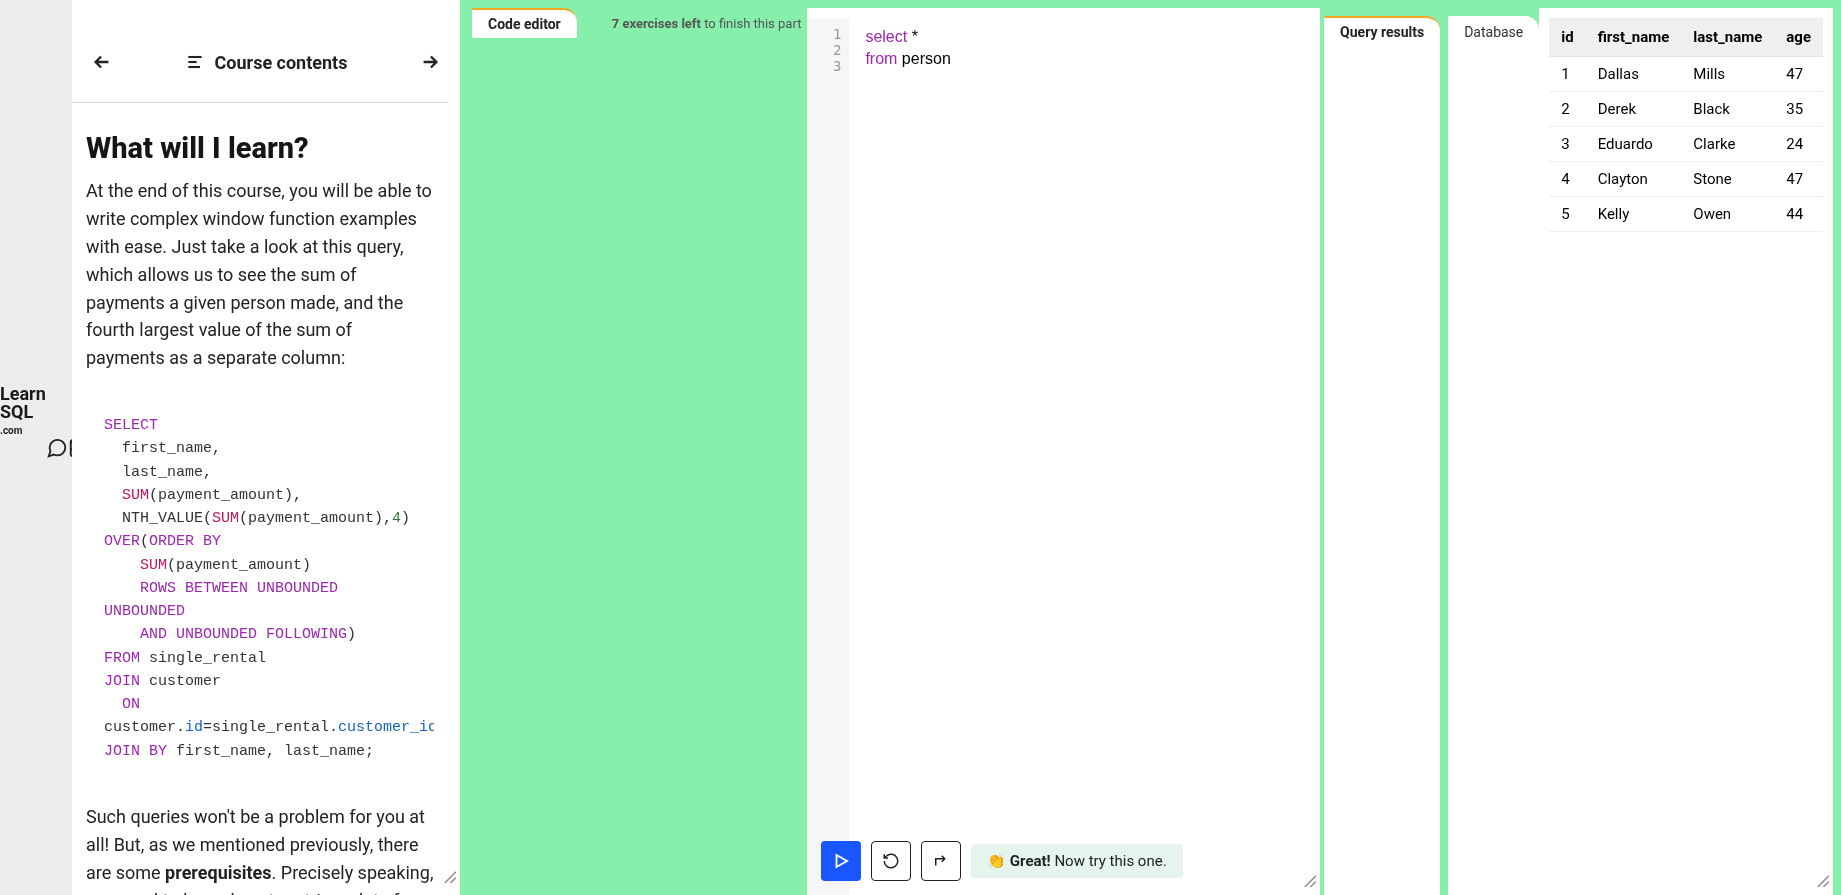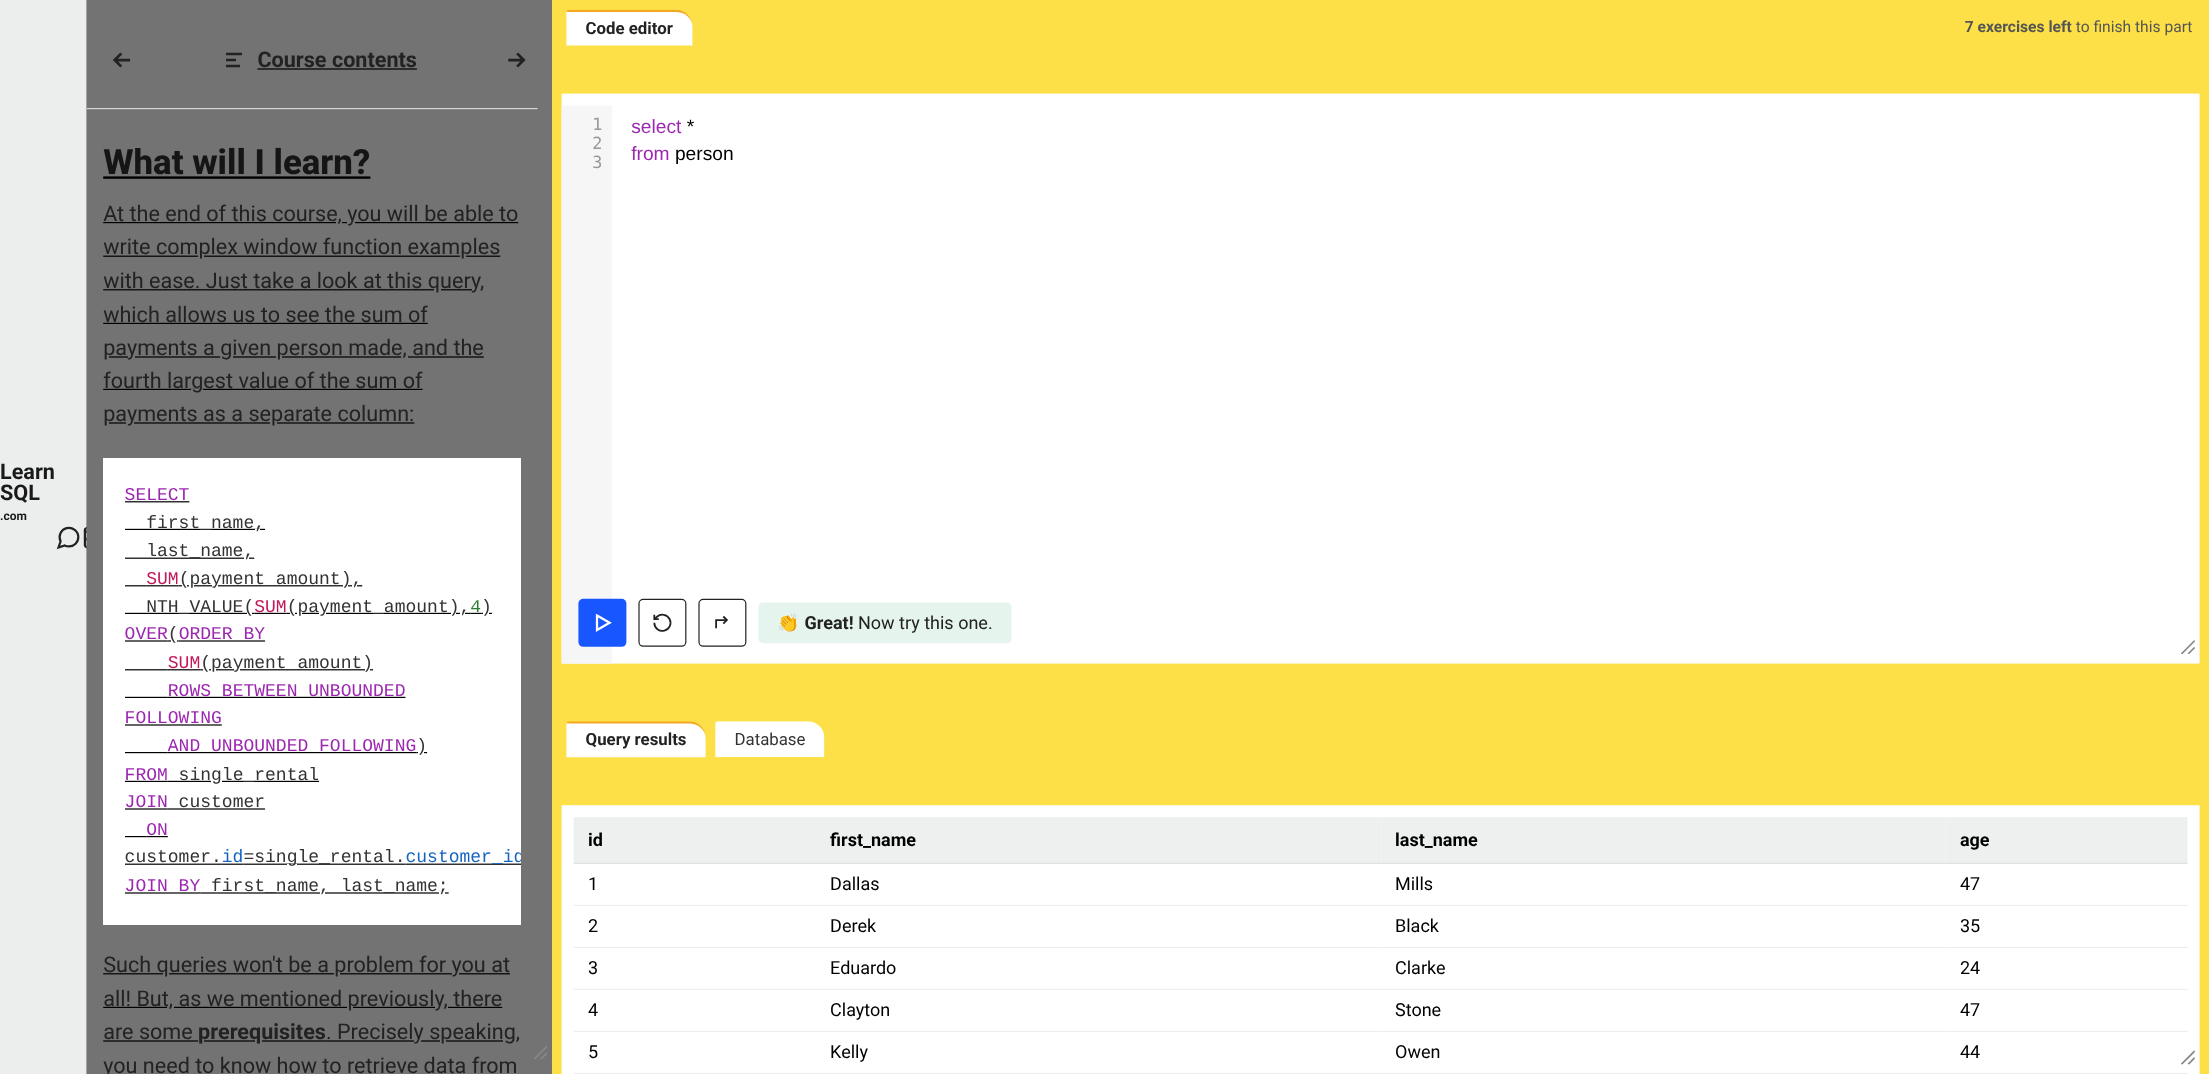--- a/index.html
+++ b/index.html
@@ -50,26 +50,25 @@
   width: 32px;
   height: 32px;
   background: #d0d0d0;
   border-radius: 50%;
   margin-top: 20px;
 }
 
 
 .lesson-panel {
   width: 388px;
-  background: #737373;
-  padding: 20px 12px 0 0;
+  background: #ffffff;
+  padding: 32px 12px 0 0;
   overflow: hidden;
   position: relative;
   flex-shrink: 0;
-  text-decoration: underline;
 }
 .lesson-header {
   display: flex;
   align-items: center;
   padding: 12px 0 22px 12px;
   border-bottom: 1px solid #d8d8d8;
   margin: 0 0 28px 0;
 }
 .nav-btn {
   width: 36px;
@@ -119,25 +118,24 @@
   position:absolute;
   bottom:8px; right:4px;
   color:#888;
   font-size:16px;
 }
 
 
 .work-area {
   flex:1;
   display:flex;
-  flex-direction:column;
-  background:#fde047;
+  flex-direction:row;
+  background:#86efac;
   padding: 8px 8px 0 8px;
   min-width:0;
-  gap:40px;
 }
 .top-row {
   display:flex;
   align-items:center;
   justify-content:space-between;
   height:30px;
 }
 .tab {
   background:#fff;
   border-top:2px solid #f5a623;
@@ -313,21 +311,21 @@
     <p class="lesson-p">At the end of this course, you will be able to write complex window function examples with ease. Just take a look at this query, which allows us to see the sum of payments a given person made, and the fourth largest value of the sum of payments as a separate column:</p>
 
     <div class="code-block"><span class="kw">SELECT</span>
 <span>  first_name,</span>
 <span>  last_name,</span>
   <span class="fn">SUM</span><span>(payment_amount),</span>
 <span>  NTH_VALUE(</span><span class="fn">SUM</span><span>(payment_amount),</span><span class="num">4</span><span>)</span>
 <span class="kw">OVER</span><span>(</span><span class="kw">ORDER BY</span>
     <span class="fn">SUM</span><span>(payment_amount)</span>
     <span class="kw">ROWS BETWEEN UNBOUNDED</span>
-<span class="kw">FOLLOWING</span>
+<span class="kw">UNBOUNDED</span>
     <span class="kw">AND UNBOUNDED FOLLOWING</span><span>)</span>
 <span class="kw">FROM</span><span> single_rental</span>
 <span class="kw">JOIN</span><span> customer</span>
   <span class="kw">ON</span>
 <span>customer.</span><span class="id">id</span><span>=single_rental.</span><span class="id">customer_id</span>
 <span class="kw">JOIN BY</span><span> first_name, last_name;</span></div>
 
     <p class="lesson-p">
       <span>Such queries won't be a problem for you at all! But, as we mentioned previously, there are some </span><b>prerequisites</b><span>. Precisely speaking, you need to know how to retrieve data from a single table, from multiple tables (with </span>
     </p>

